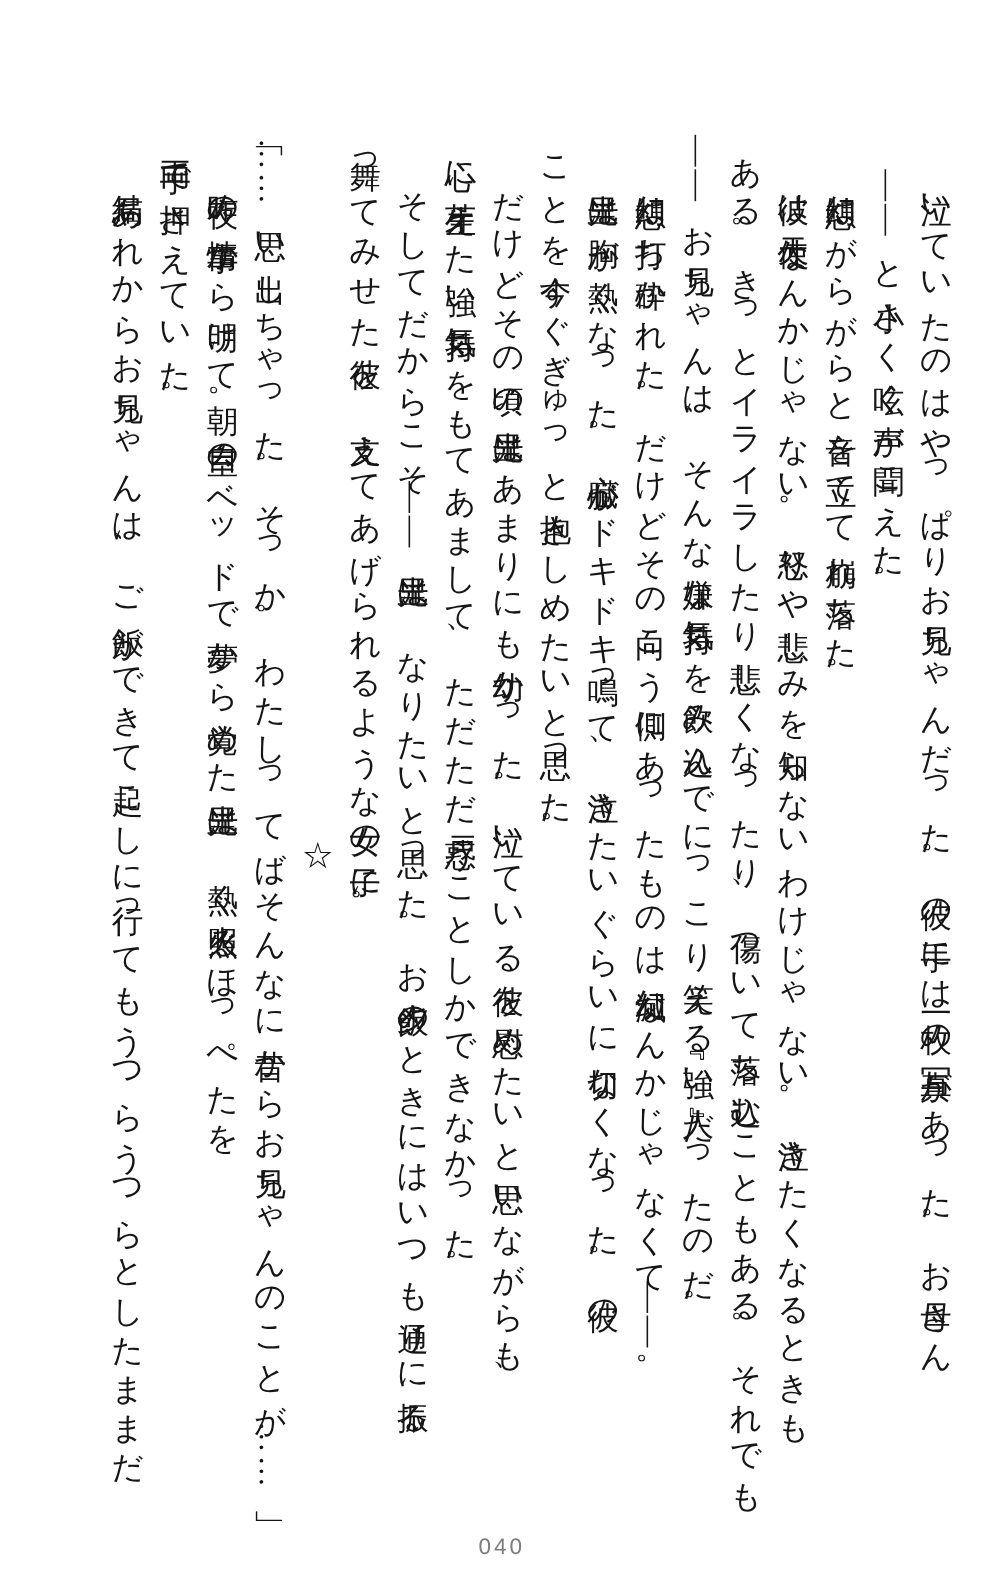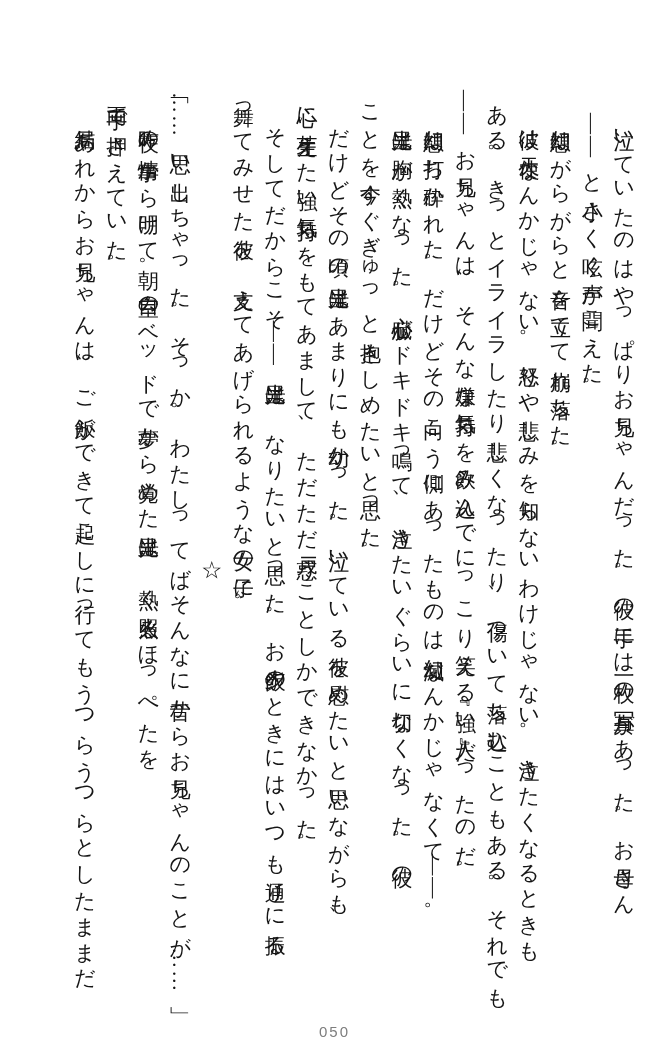--- a/index.html
+++ b/index.html
@@ -64,14 +64,14 @@
       <div class="line">　だけどその頃の光里はあまりにも幼かった。泣いている彼を慰めたいと思いながらも、</div>
       <div class="line">心に芽生えた強い気持ちをもてあまして、ただただ戸惑うことしかできなかった。</div>
       <div class="line">　そしてだからこそ――光里は、なりたいと思った。お夕飯のときにはいつも通りに振る</div>
       <div class="line">舞ってみせた彼を、支えてあげられるような女の子に。</div>
       <div class="line divider">☆</div>
       <div class="line">「……思い出しちゃった。そっか。わたしってばそんなに昔からお兄ちゃんのことが……」</div>
       <div class="line">　昨夜の情事から明けて朝。自室のベッドで夢から覚めた光里は、熱く火照るほっぺたを</div>
       <div class="line">両手で押さえていた。</div>
       <div class="line">　結局あれからお兄ちゃんは、ご飯ができて起こしに行ってもうつらうつらとしたままだ</div>
     </div>
-  <div class="page-number">050</div>
+  <div class="page-number">040</div>
 </div>
 
 </body></html>

